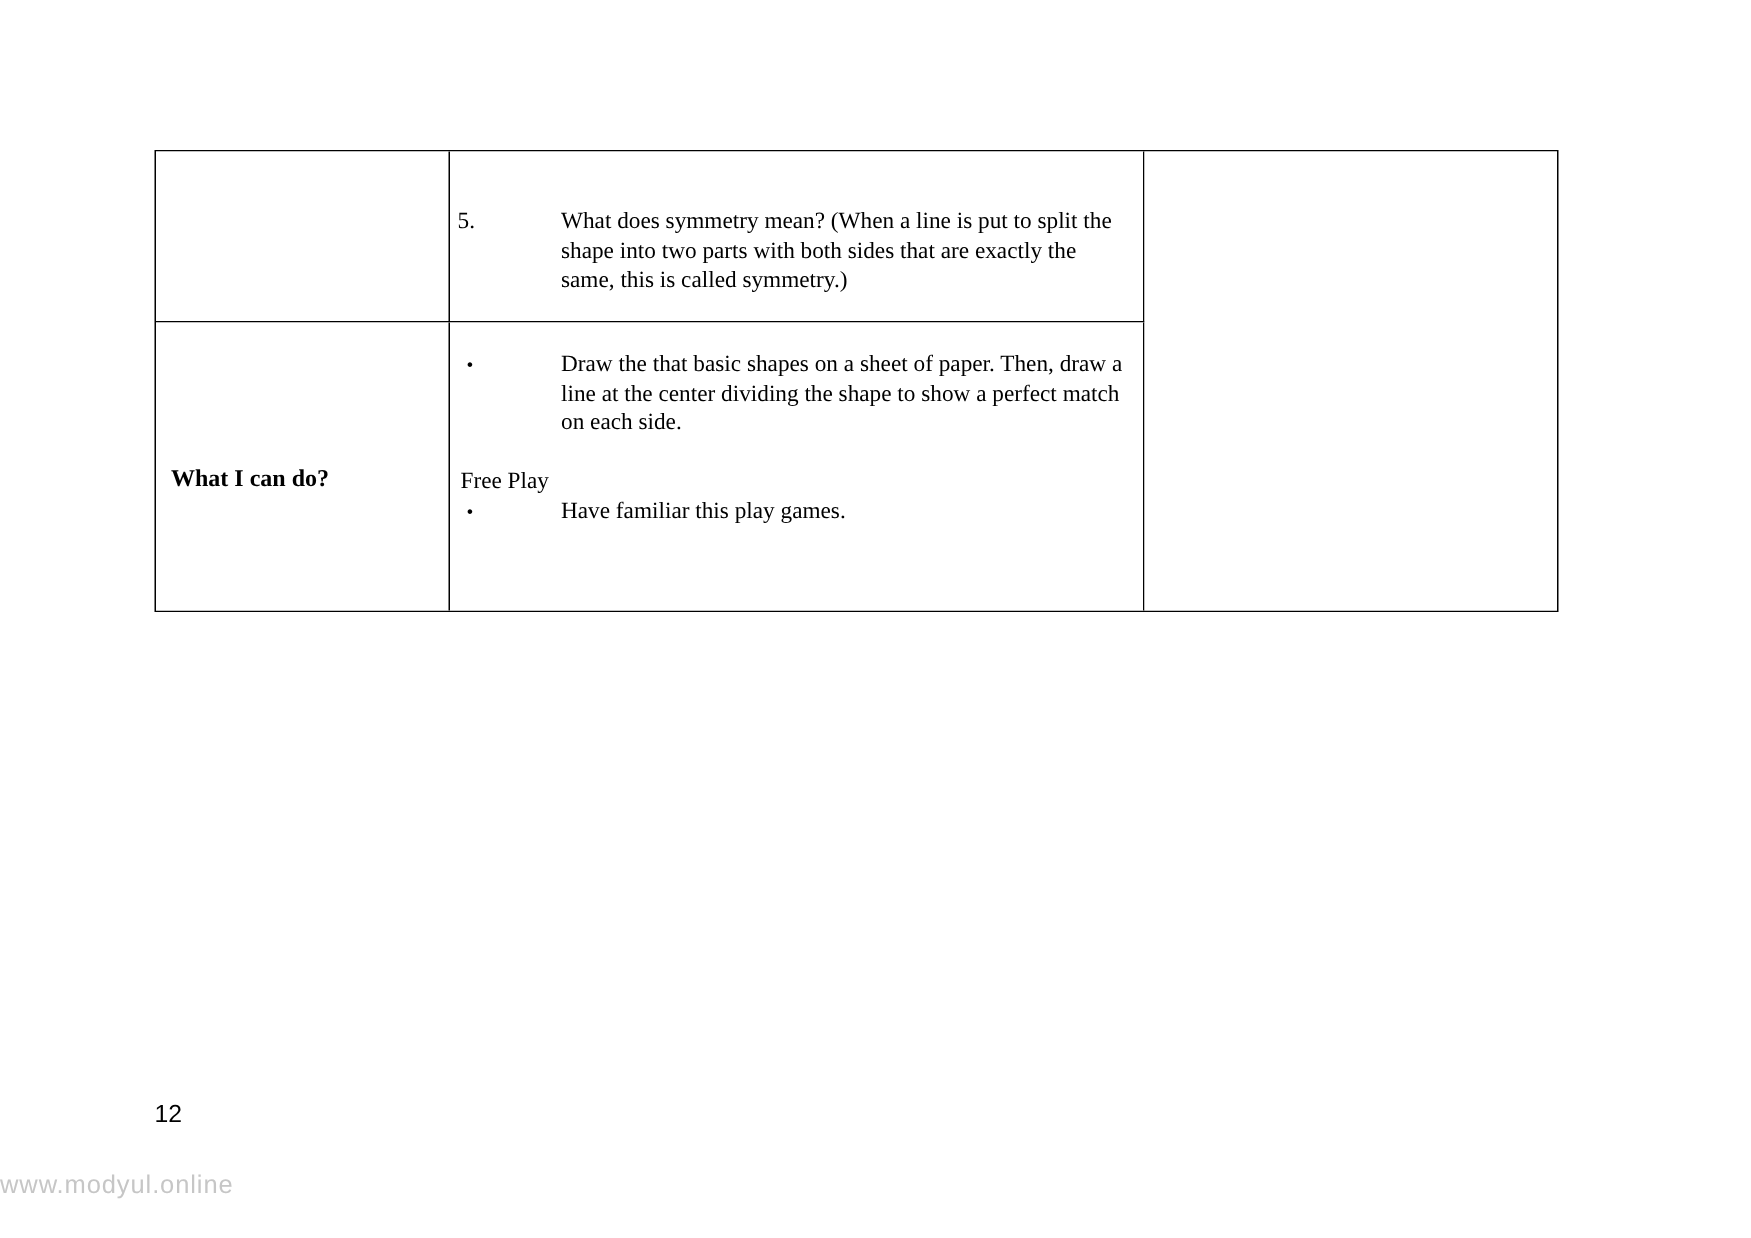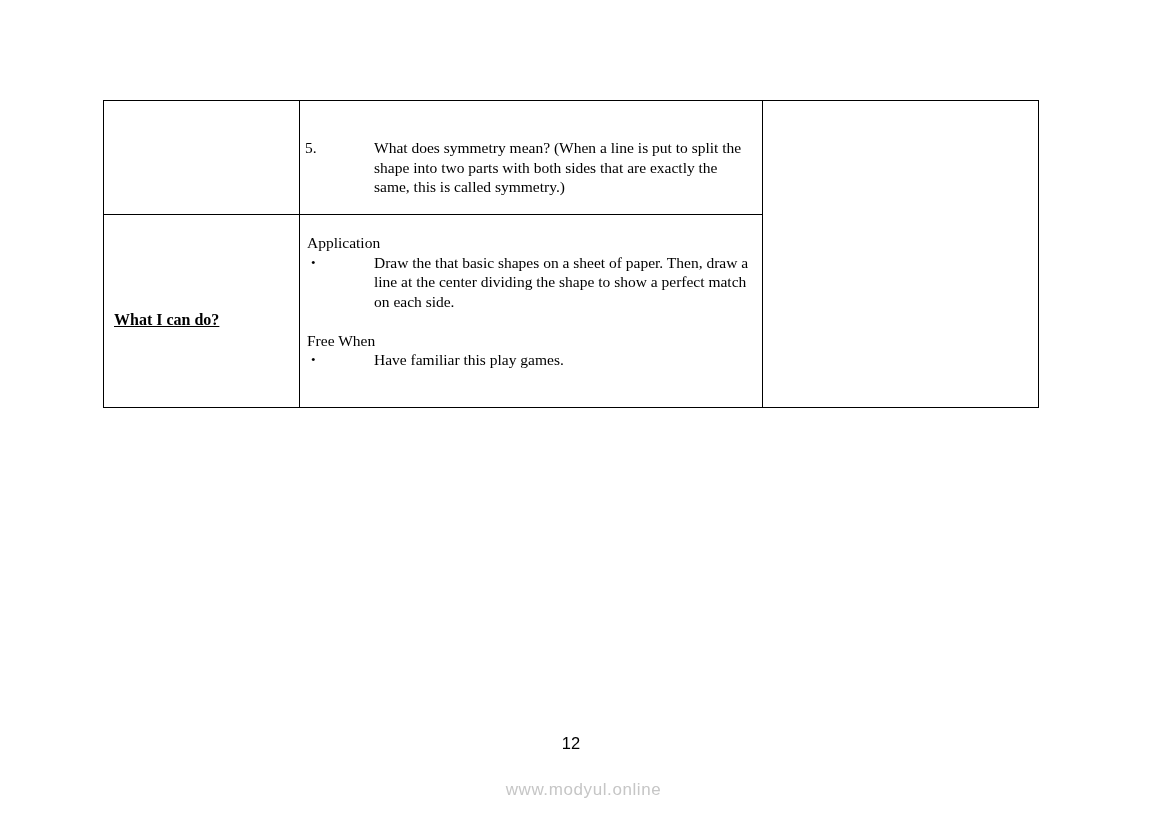--- a/index.html
+++ b/index.html
@@ -30,51 +30,49 @@
     grid-template-columns: 196px 463px 1fr;
     grid-template-rows: 114px 1fr;
     font-size: 15.5px;
     line-height: 19.5px;
   }
   .cell { background: #ffffff; }
   .cell-r1c1 { grid-row: 1; grid-column: 1; border-right: 1.5px solid #000; border-bottom: 1.5px solid #000; }
   .cell-r1c2 { grid-row: 1; grid-column: 2; border-right: 1.5px solid #000; border-bottom: 1.5px solid #000;
                padding: 37px 8px 0 5px; }
   .cell-r2c1 { grid-row: 2; grid-column: 1; border-right: 1.5px solid #000;
-               padding: 95px 6px 0 10px; text-decoration: underline; }
+               padding: 95px 6px 0 10px; }
   .cell-r2c2 { grid-row: 2; grid-column: 2; border-right: 1.5px solid #000;
                padding: 18px 6px 0 7px; }
   .cell-c3   { grid-row: 1 / span 2; grid-column: 3; }
 
   .num-item, .bullet-item { display: flex; align-items: flex-start; }
   .num-item .marker  { flex: 0 0 25px; }
   .bullet-item .marker { flex: 0 0 23px; padding-left: 4px; font-size: 13px; line-height: 19.5px; }
   .num-item .txt, .bullet-item .txt { flex: 1 1 auto; margin-left: 44px; }
 
   .row-header { font-weight: bold; font-size: 16px; }
 
   .section-freeplay { margin-top: 19.5px; }
 
   
   .page-number {
     position: absolute;
     left: 103px;
     top: 734px;
     width: 936px;
-    text-align: center;
     font-family: "Liberation Sans", sans-serif;
     font-size: 16.5px;
     color: #000000;
   }
   .watermark {
     position: absolute;
     left: 0;
     top: 780px;
     width: 1167px;
-    text-align: center;
     font-family: "Liberation Sans", sans-serif;
     font-size: 17px;
     letter-spacing: 0.6px;
     color: #c6c6c6;
   }
 </style>
 </head>
 <body>
 
 <div class="page">
@@ -89,28 +87,27 @@
         <span class="txt">What does symmetry mean? (When a line is put to split the shape into two parts with both sides that are exactly the same, this is called symmetry.)</span>
       </div>
     </div>
 
     <div class="cell cell-r2c1">
       <div class="row-header">What I can do?</div>
     </div>
 
     <div class="cell cell-r2c2">
       <div class="section-application">
-        <div>Application</div>
         <div class="bullet-item">
           <span class="marker">•</span>
           <span class="txt">Draw the that basic shapes on a sheet of paper. Then, draw a line at the center dividing the shape to show a perfect match on each side.</span>
         </div>
       </div>
       <div class="section-freeplay">
-        <div>Free When</div>
+        <div>Free Play</div>
         <div class="bullet-item">
           <span class="marker">•</span>
           <span class="txt">Have familiar this play games.</span>
         </div>
       </div>
     </div>
 
     <div class="cell cell-c3"></div>
 
   </div>

